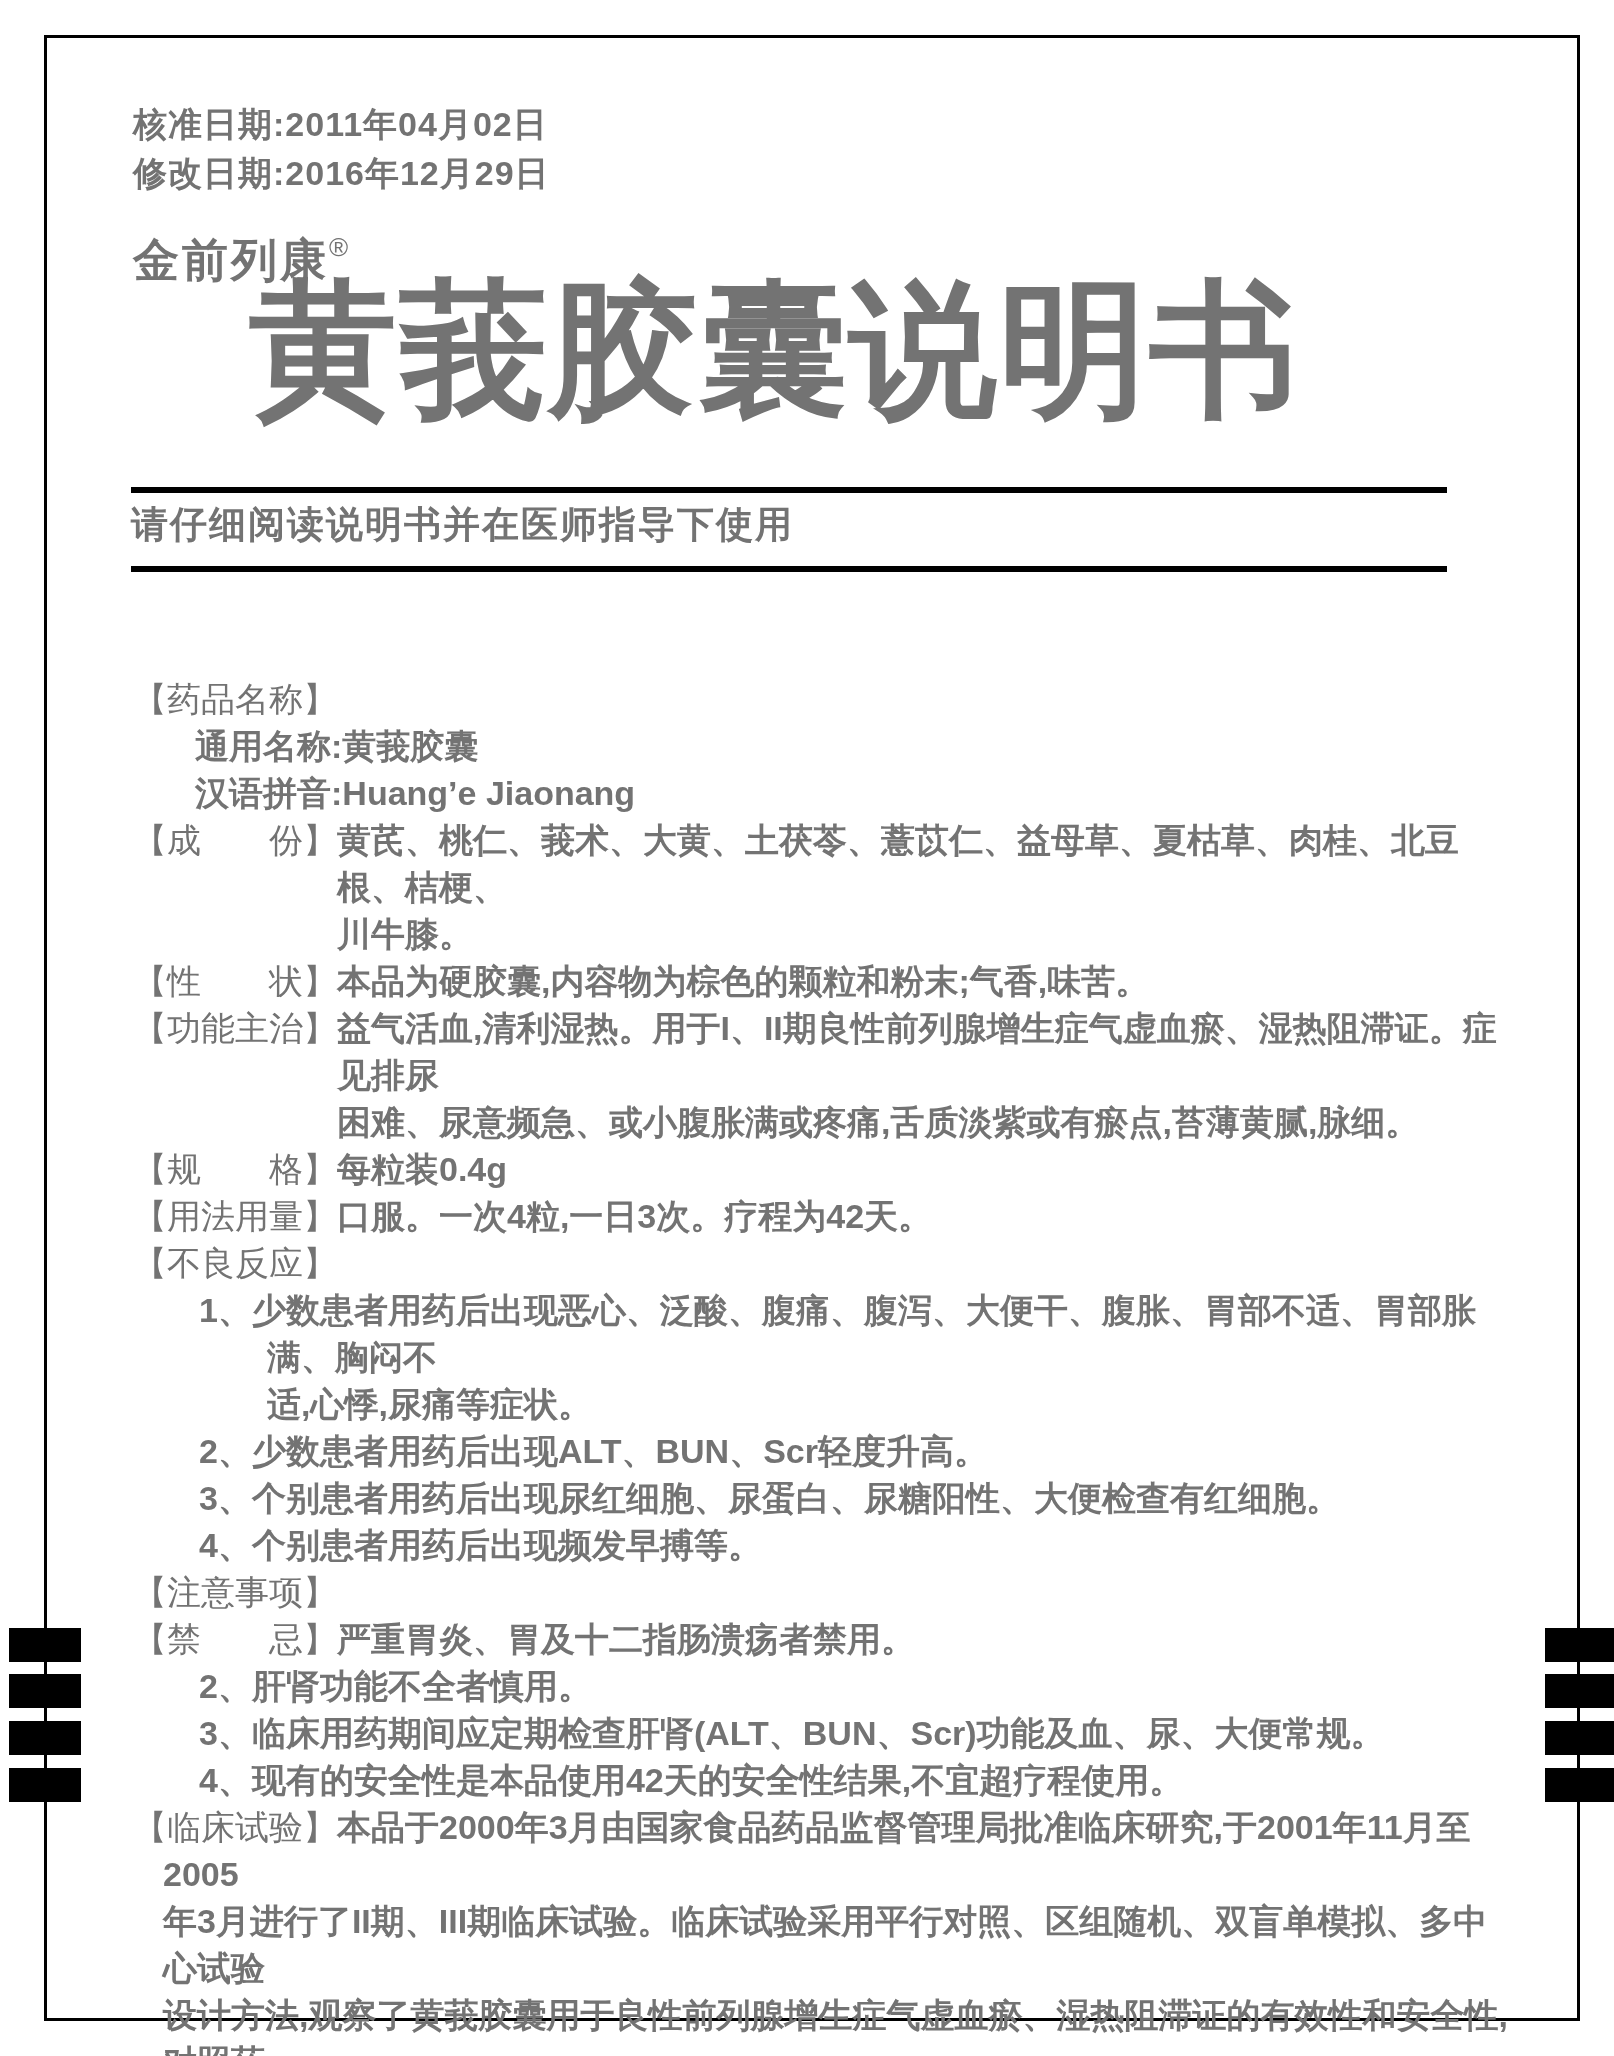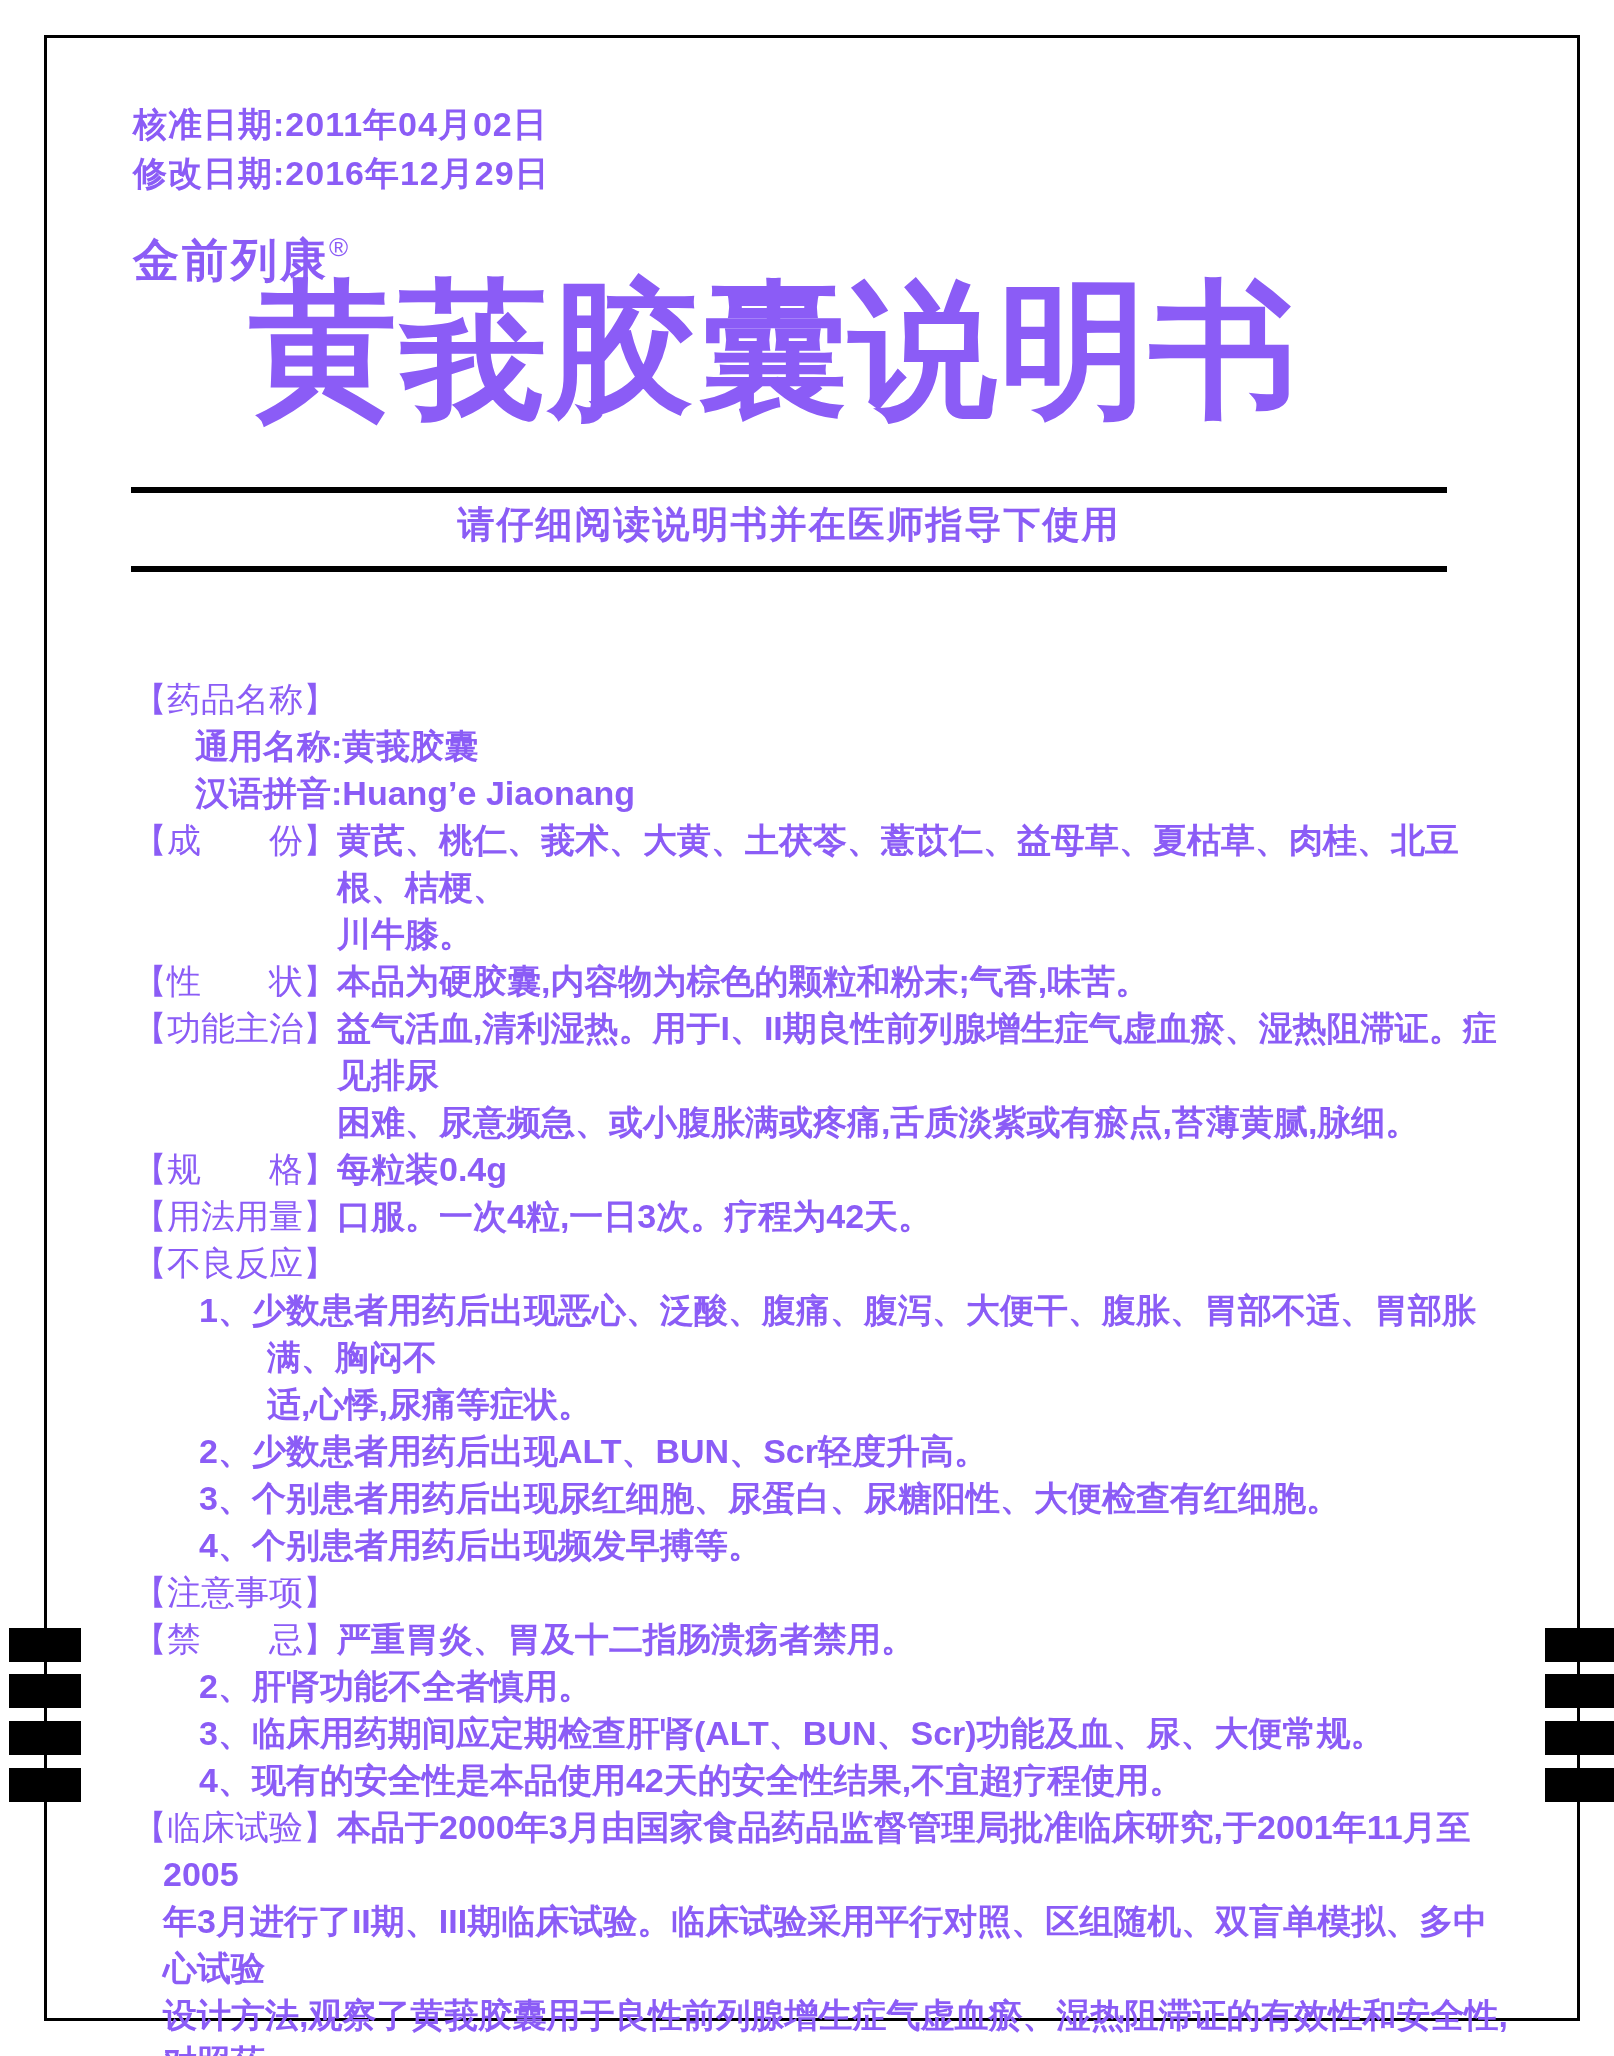--- a/index.html
+++ b/index.html
@@ -1,18 +1,18 @@
 <!DOCTYPE html>
 <html><head>
 <meta charset="utf-8">
 <style>
   html,body { margin:0; padding:0; background:#e8e8e8; }
   .page {
     position:relative; width:1614px; height:2056px; background:#ffffff;
-    font-family:"Liberation Sans", sans-serif; color:#8b5cf6; overflow:hidden;
+    font-family:"Liberation Sans", sans-serif; color:#737373; overflow:hidden;
   }
   .border {
     position:absolute; left:44px; top:35px; width:1536px; height:1986px;
     border:3px solid #000; box-sizing:border-box;
   }
   .dates {
     position:absolute; left:133px; top:100px;
     font-size:34px; line-height:49px; font-weight:700; letter-spacing:1px;
   }
   .brand {
@@ -26,21 +26,21 @@
   .title {
     position:absolute; left:84px; width:1380px; top:262px; margin:0;
     text-align:center; font-size:148px; line-height:175px; font-weight:700;
     letter-spacing:2px; white-space:nowrap;
   }
   .rule { position:absolute; left:131px; width:1316px; height:6px; background:#000; }
   .rule-top { top:487px; }
   .rule-bottom { top:566px; }
   .subtitle {
     position:absolute; left:131px; width:1316px; top:500px;
-    text-align:center; font-size:37px; font-weight:700; letter-spacing:2px;
+    font-size:37px; font-weight:700; letter-spacing:2px;
   }
   .body {
     position:absolute; left:133px; top:676px; width:1384px;
     font-size:34px; line-height:47px; font-weight:600;
   }
   .body span, .body .sub, .body .item { white-space:pre-line; }
   .entry { padding-left:204px; text-indent:-204px; }
   .entry.flow { padding-left:30px; text-indent:-30px; }
   .lbl { font-weight:400; }
   .sub { margin-left:62px; }

